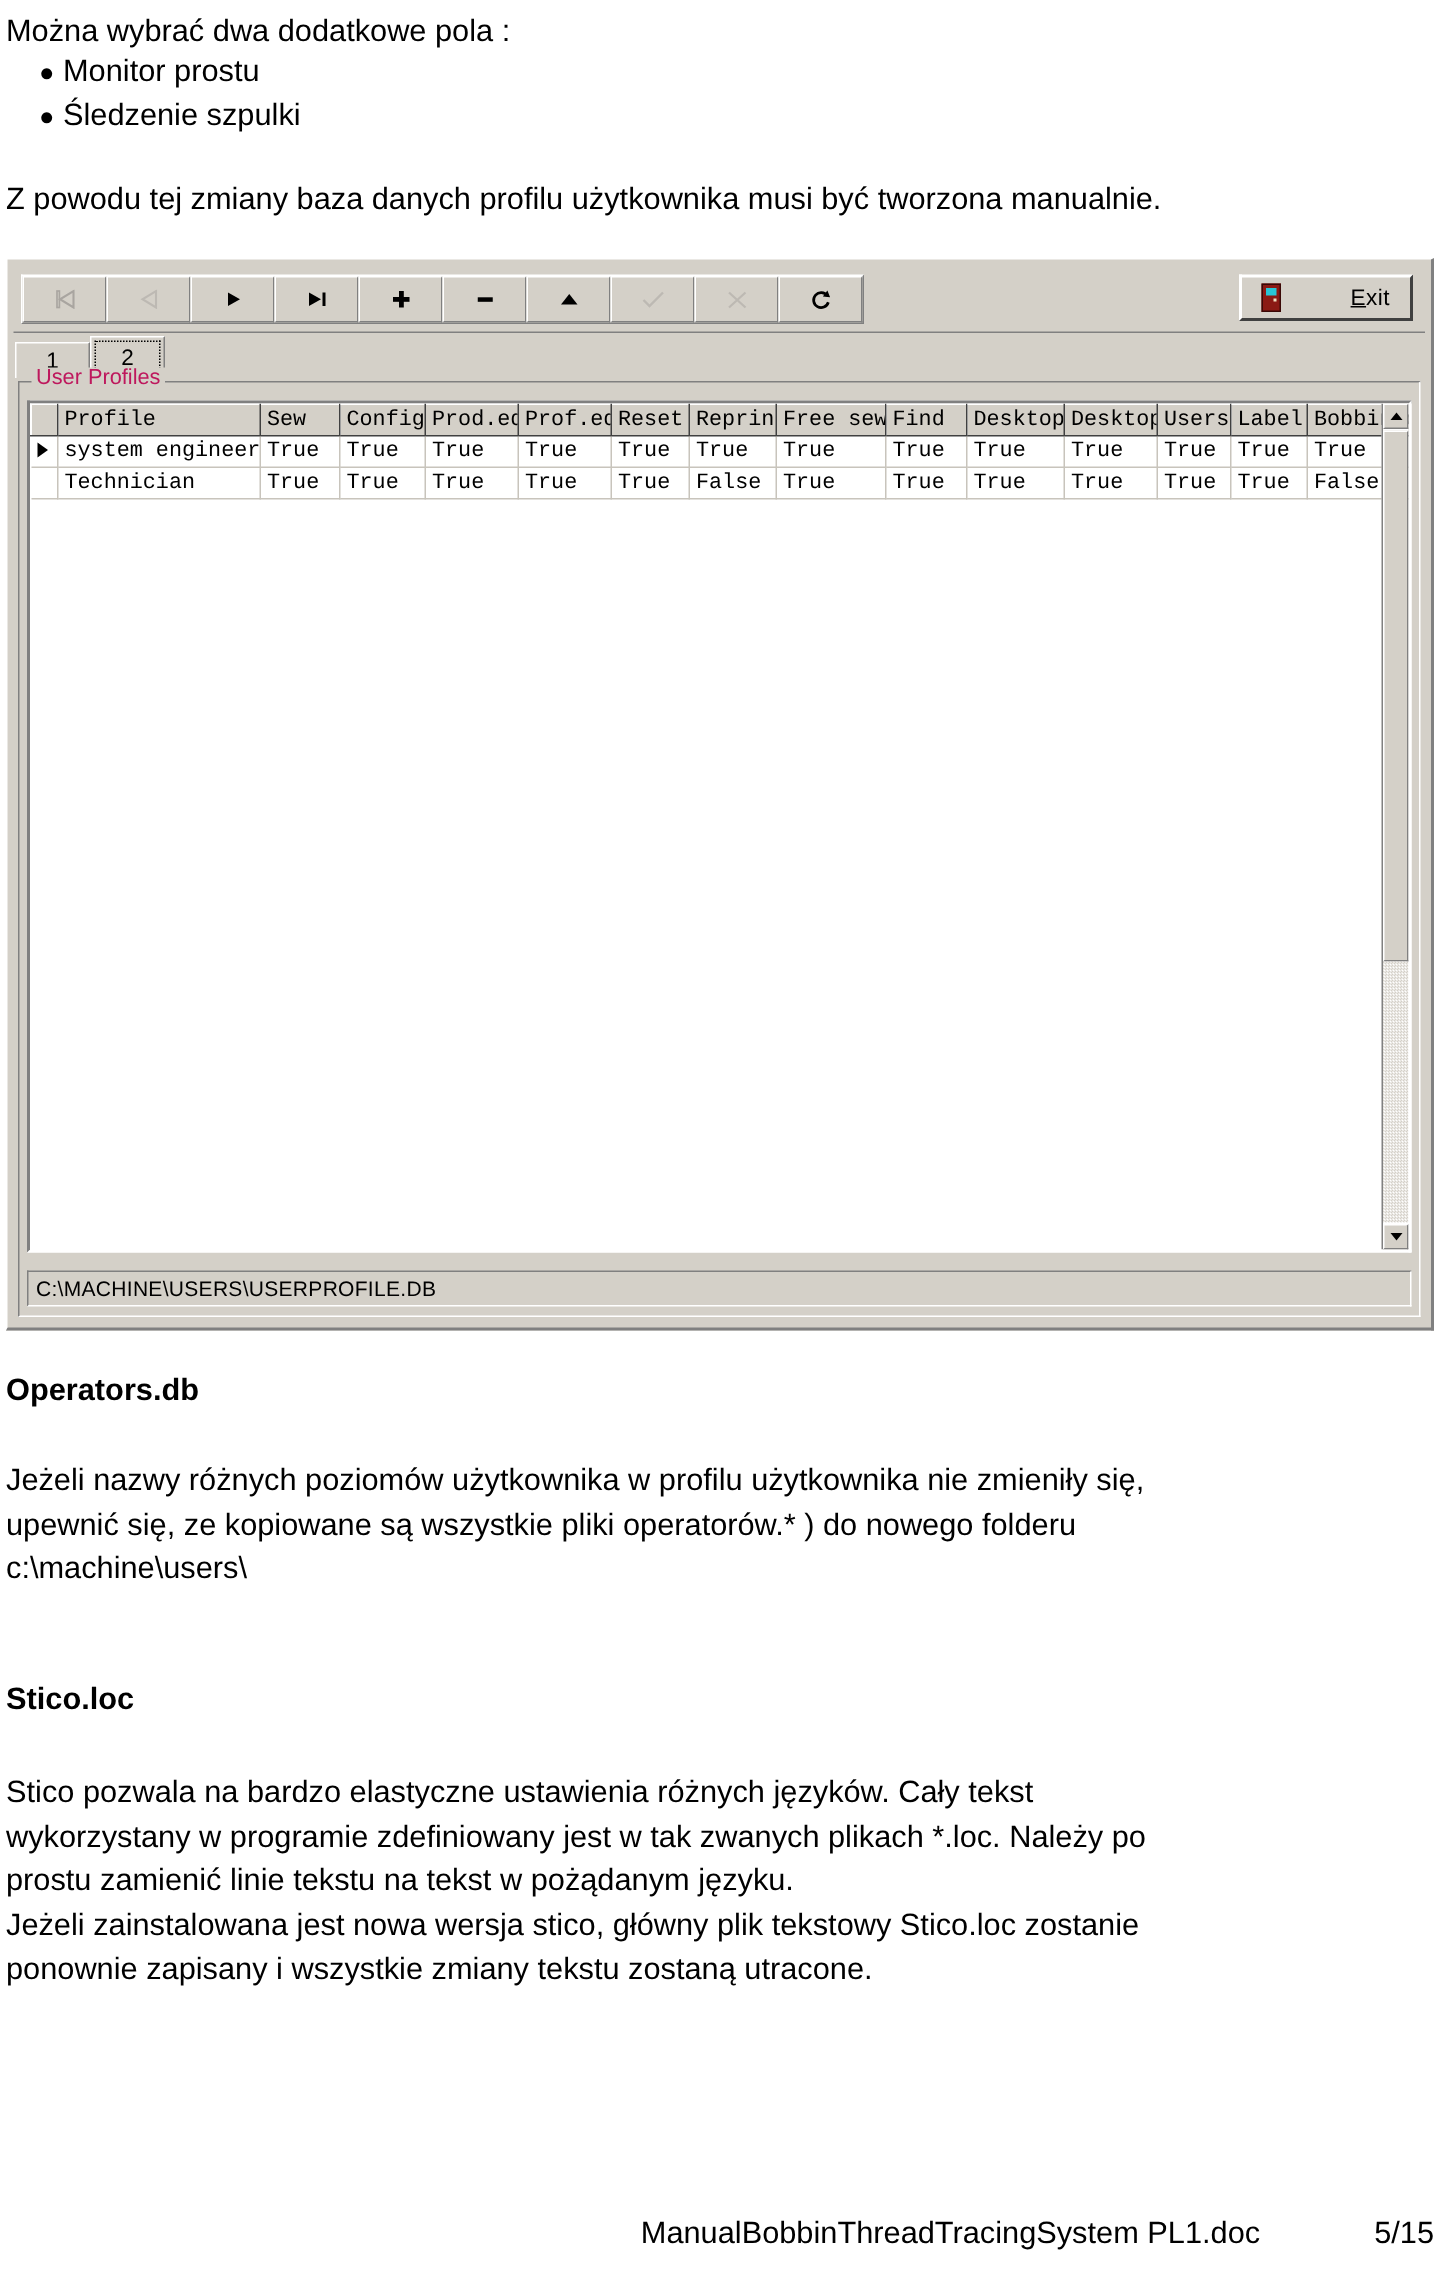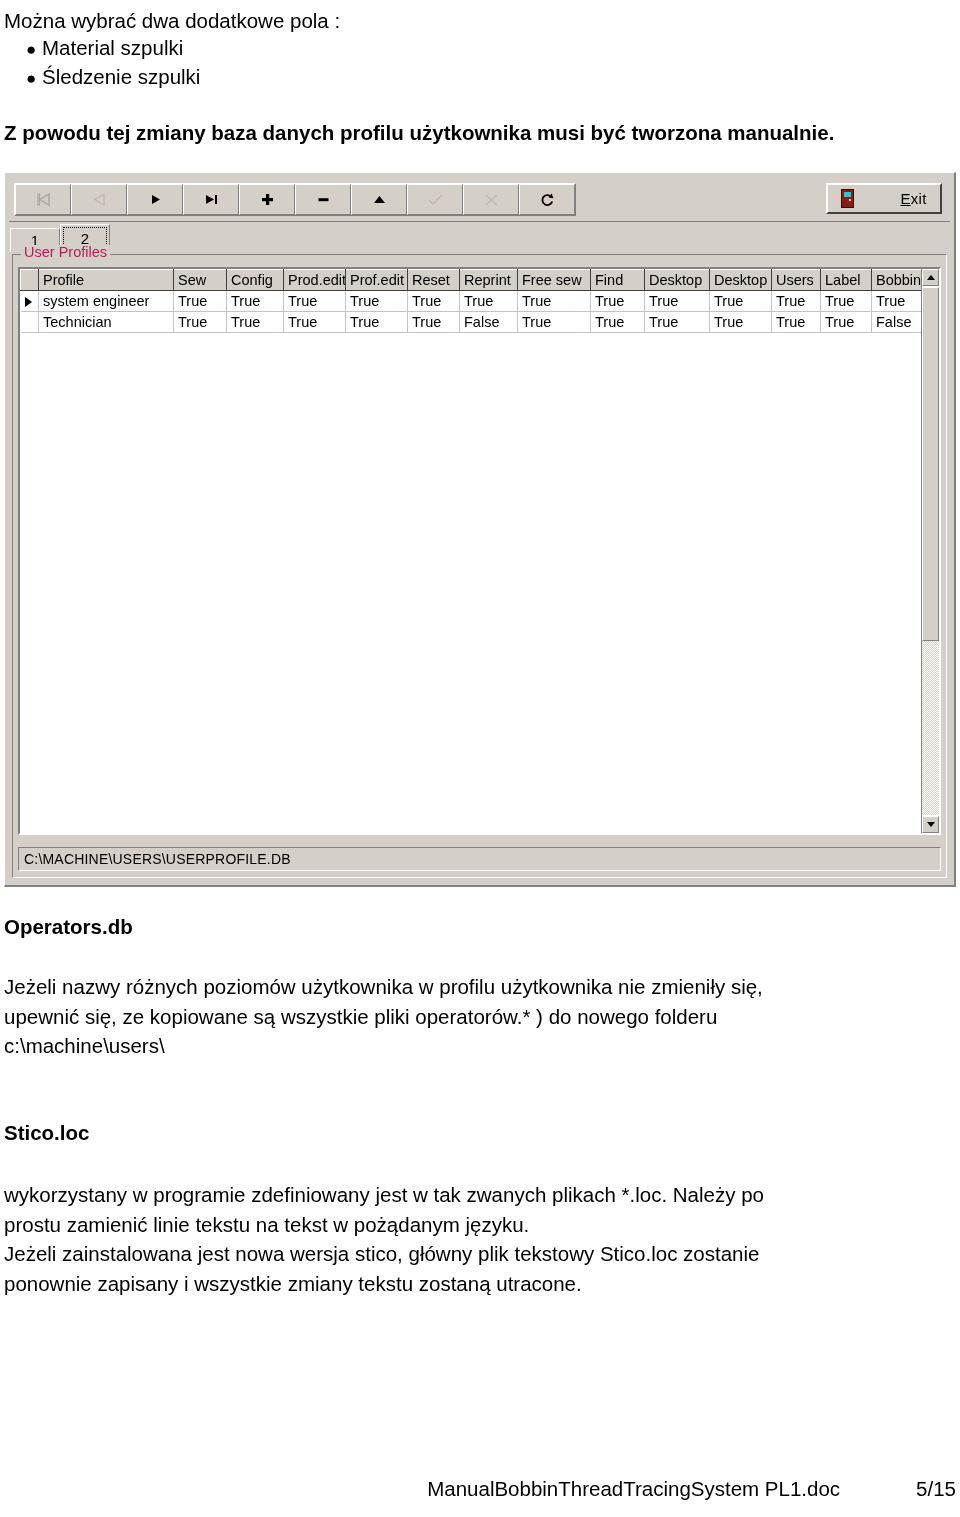--- a/index.html
+++ b/index.html
@@ -50,21 +50,20 @@
     font-size: 17px;
     line-height: 29px;
   }
   .bullet-label { font-size: 20.5px; line-height: 29px; }
 
   .manual-line {
     position: absolute;
     left: 4px;
     top: 118px;
     white-space: nowrap;
-    font-weight: bold;
   }
 
   
   .app-window {
     position: absolute;
     left: 4px;
     top: 172px;
     width: 952px;
     height: 715px;
     background: #d4d0c8;
@@ -256,20 +255,21 @@
   }
   table.grid th, table.grid td {
     font-size: 14.5px;
     color: #000;
     text-align: left;
     padding: 1px 0 1px 4px;
     height: 21px;
     box-sizing: border-box;
     overflow: hidden;
     white-space: nowrap;
+    font-family: Liberation Mono, monospace;
   }
   table.grid th {
     background: #d4d0c8;
     font-weight: normal;
     border-top: 1px solid #ffffff;
     border-left: 1px solid #ffffff;
     border-right: 1px solid #404040;
     border-bottom: 1px solid #404040;
   }
   table.grid td {
@@ -404,21 +404,21 @@
   .footer-page { margin-left: 76px; }
 </style>
 </head>
 <body>
 
 <div class="doc-text intro-line">Można wybrać dwa dodatkowe pola :</div>
 
 <ul class="bullet-list">
   <li>
     <span class="bullet-dot">●</span>
-    <span class="bullet-label">Material szpulki</span>
+    <span class="bullet-label">Monitor prostu</span>
   </li>
   <li>
     <span class="bullet-dot">●</span>
     <span class="bullet-label">Śledzenie szpulki</span>
   </li>
 </ul>
 
 <div class="doc-text manual-line">Z powodu tej zmiany baza danych profilu użytkownika musi być tworzona manualnie.</div>
 
 <div class="app-window">
@@ -612,20 +612,21 @@
 
 <div class="sec-head" style="top:912px">Operators.db</div>
 <div class="sec-body" style="top:972px">
   <div>Jeżeli nazwy różnych poziomów użytkownika w profilu użytkownika nie zmieniły się,</div>
   <div>upewnić się, ze kopiowane są wszystkie pliki operatorów.* ) do nowego folderu</div>
   <div>c:\machine\users\</div>
 </div>
 
 <div class="sec-head" style="top:1118px">Stico.loc</div>
 <div class="sec-body" style="top:1180px">
+  <div>Stico pozwala na bardzo elastyczne ustawienia różnych języków. Cały tekst</div>
   <div>wykorzystany w programie zdefiniowany jest w tak zwanych plikach *.loc. Należy po</div>
   <div>prostu zamienić linie tekstu na tekst w pożądanym języku.</div>
   <div>Jeżeli zainstalowana jest nowa wersja stico, główny plik tekstowy Stico.loc zostanie</div>
   <div>ponownie zapisany i wszystkie zmiany tekstu zostaną utracone.</div>
 </div>
 
 <div class="footer">
   <span class="footer-doc">ManualBobbinThreadTracingSystem PL1.doc</span>
   <span class="footer-page">5/15</span>
 </div>

